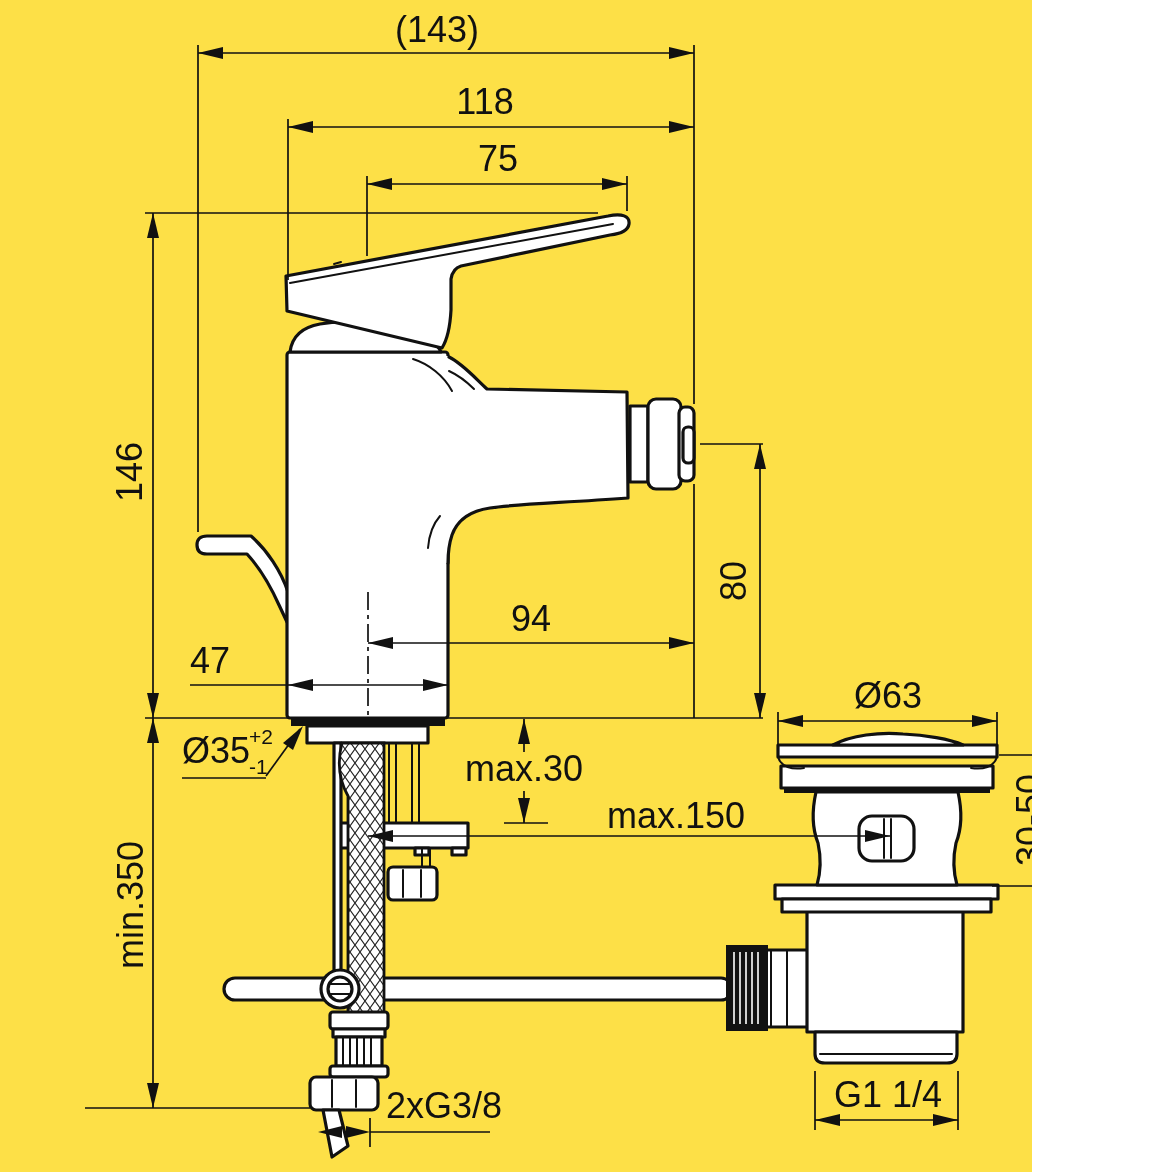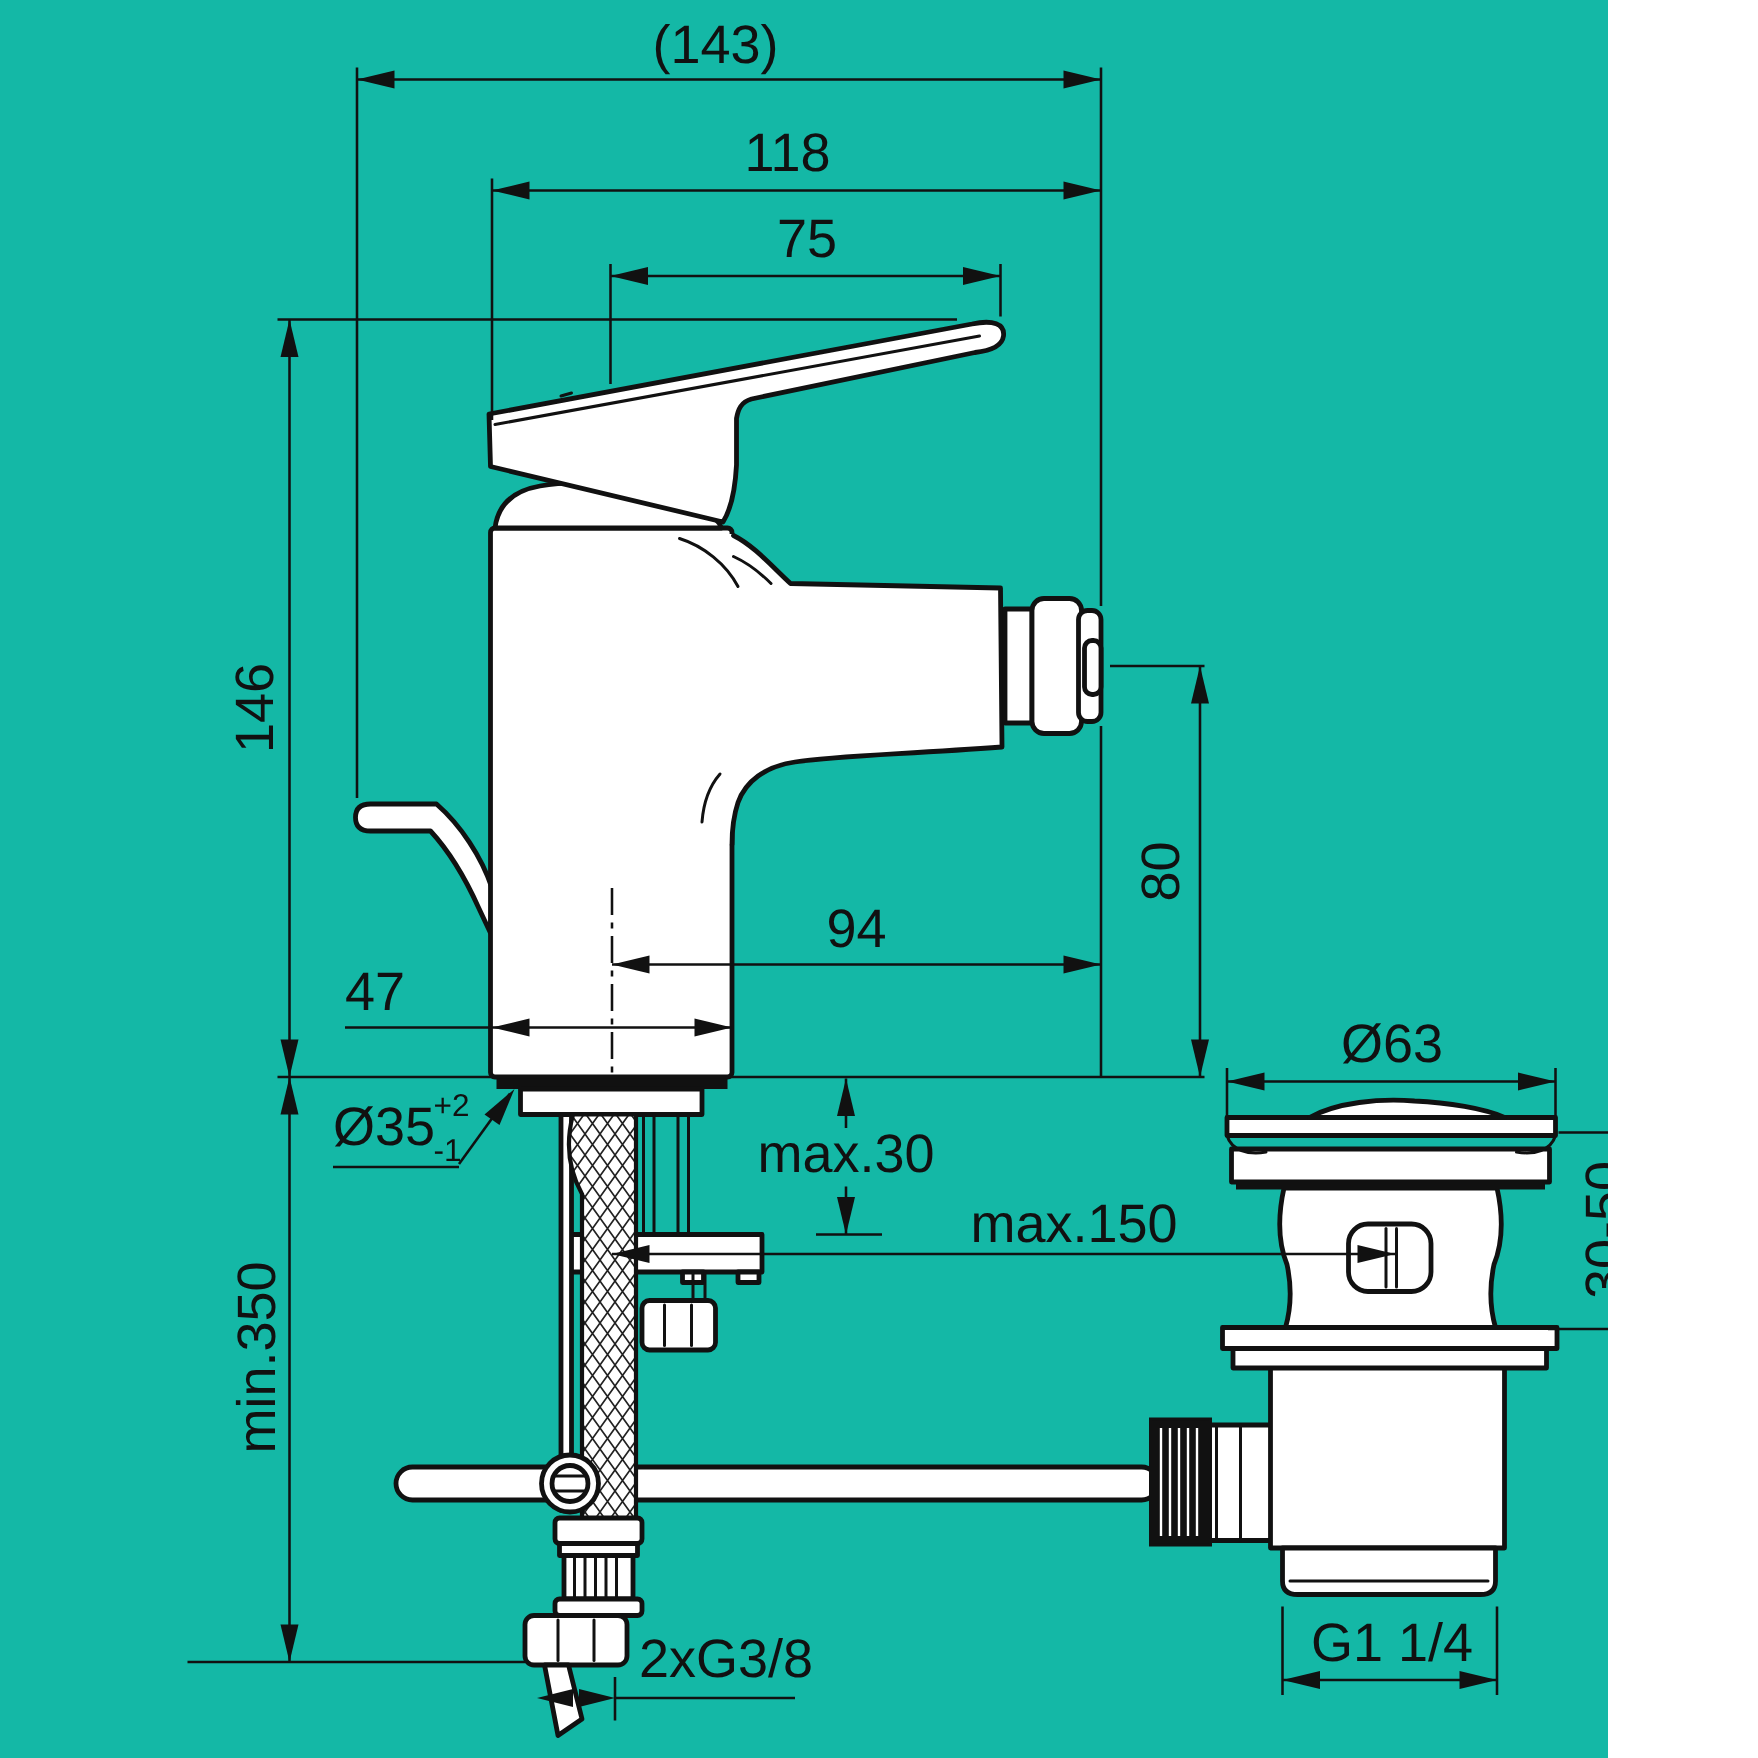--- a/index.html
+++ b/index.html
@@ -1,16 +1,16 @@
 <!DOCTYPE html>
 <html><head>
 <meta charset="utf-8">
 <style>
   html,body{margin:0;padding:0;background:#ffffff;}
-  .stage{width:1032px;height:1172px;position:relative;background:#14b8a6;overflow:hidden;padding-left:40px;}
+  .stage{width:1032px;height:1172px;position:relative;background:#fde047;overflow:hidden;}
   svg{display:block;}
   text{font-family:"Liberation Sans","DejaVu Sans",sans-serif;fill:#111;}
   .dimtxt{font-size:36px;}
   .toltxt{font-size:21px;}
   .outline{stroke:#111;stroke-width:3.2;fill:none;stroke-linecap:round;stroke-linejoin:round;}
   .outline-fill{stroke:#111;stroke-width:3.2;fill:#fff;stroke-linejoin:round;}
   .inner{stroke:#111;stroke-width:2;fill:none;stroke-linecap:round;}
   .dim{stroke:#111;stroke-width:1.7;fill:none;}
   .arr{fill:#111;stroke:none;}
   .dark{fill:#111;stroke:none;}

